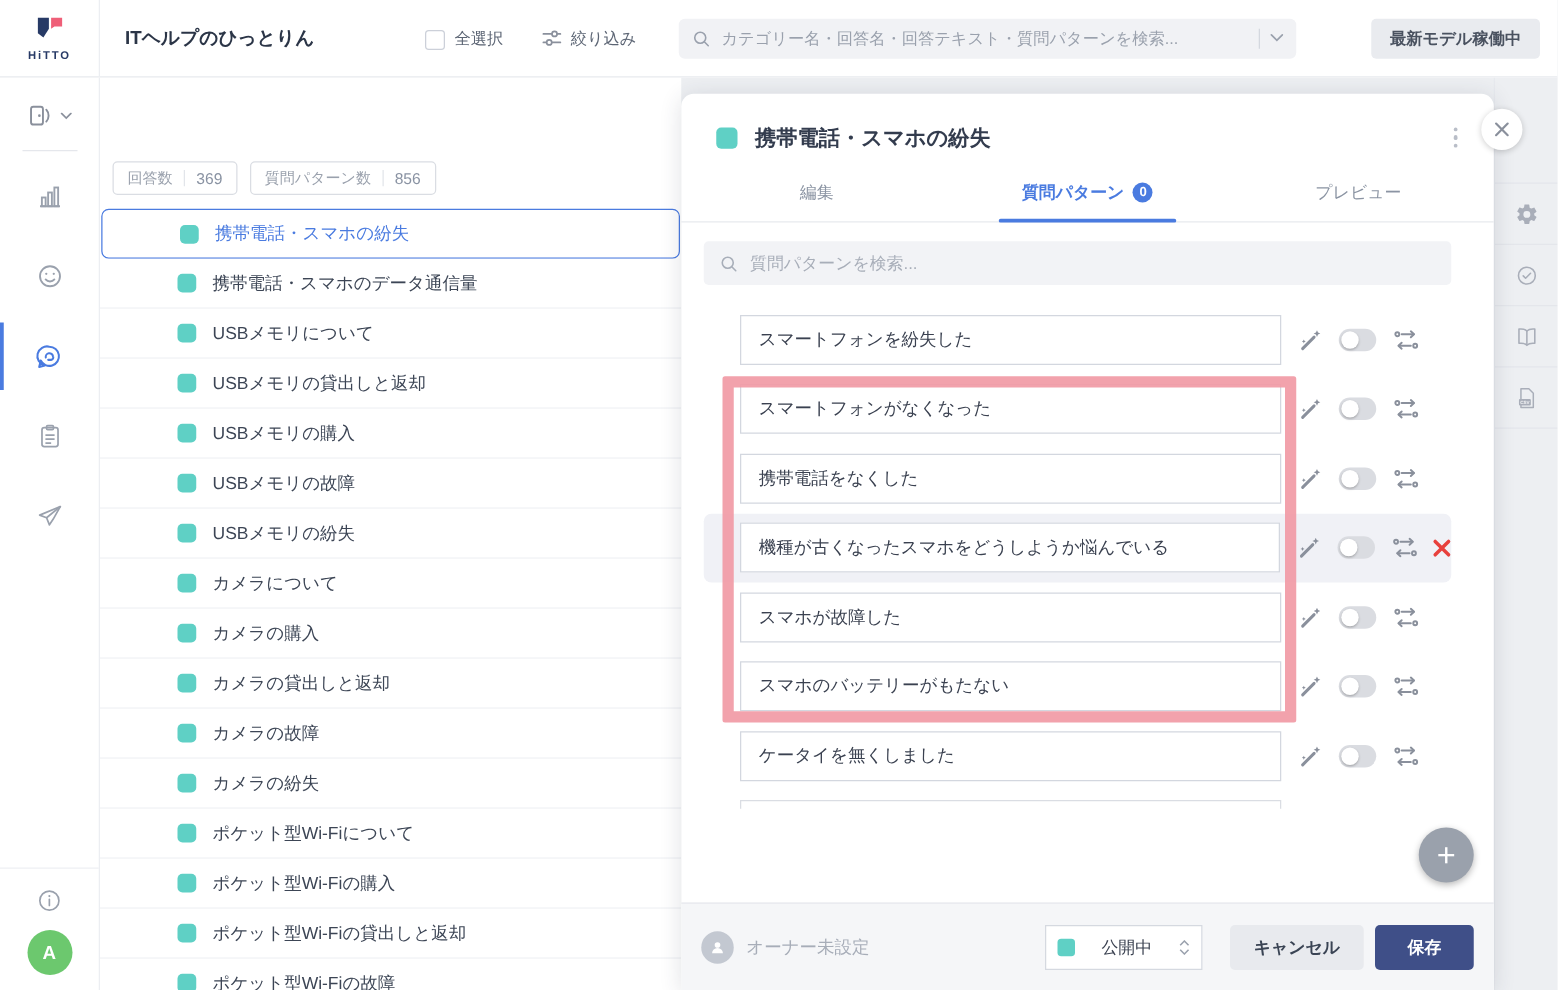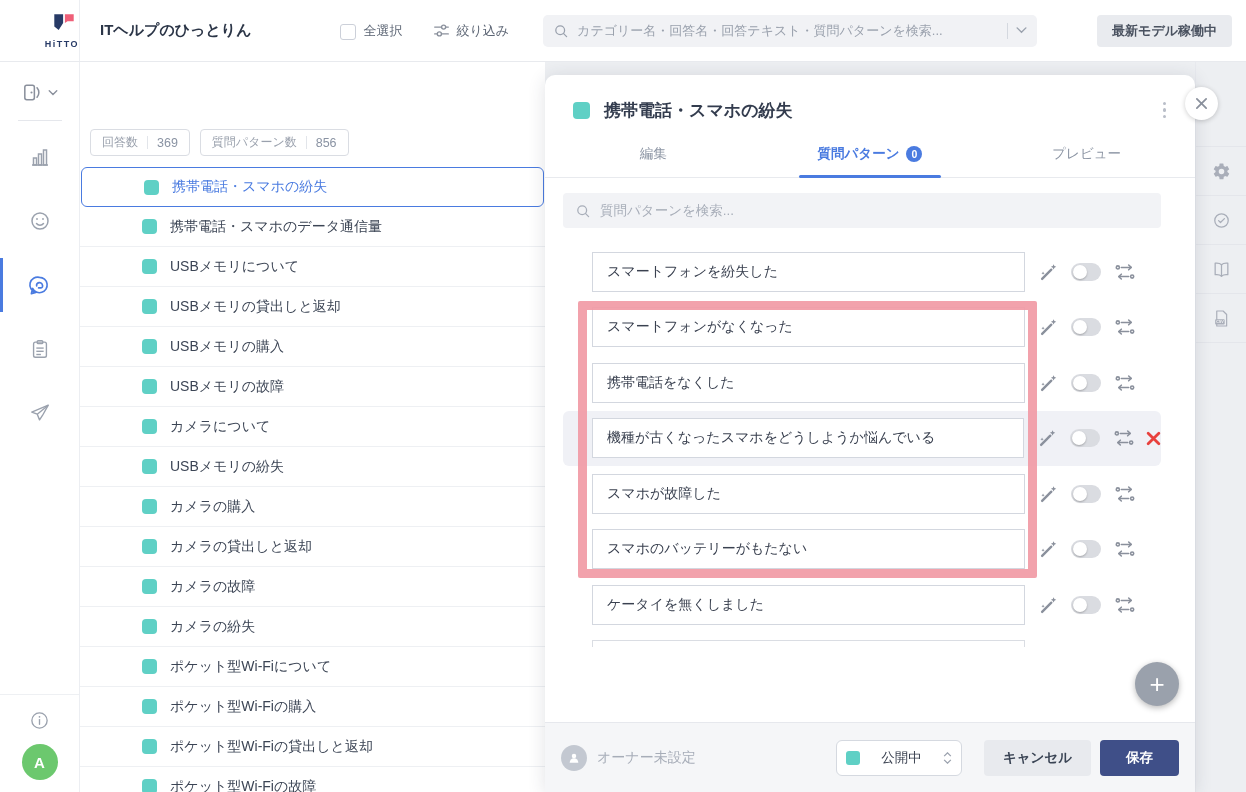--- a/index.html
+++ b/index.html
@@ -1,21 +1,21 @@
 <!DOCTYPE html>
 <html><head>
 <meta charset="utf-8">
 <style>
   *{box-sizing:border-box;margin:0;padding:0}
   html,body{width:1246px;height:792px;overflow:hidden}
   body{font-family:"Liberation Sans","DejaVu Sans",sans-serif;background:#fff;color:#3c4555;position:relative}
 
   
   .topbar{position:absolute;top:0;left:0;width:1246px;height:62px;background:#fff;border-bottom:1px solid #e8eaee;display:flex;align-items:center;z-index:30}
-  .logo-cell{width:80px;height:100%;border-right:1px solid #eceef2;display:flex;flex-direction:column;align-items:flex-end;justify-content:center;gap:5px}
+  .logo-cell{width:80px;height:100%;border-right:1px solid #eceef2;display:flex;flex-direction:column;align-items:center;justify-content:center;gap:5px}
   .logo-word{font-size:9px;font-weight:bold;letter-spacing:1.5px;color:#273a66}
   .bot-name{margin-left:20px;font-size:15px;font-weight:bold;color:#2b3547}
   .chk-group{margin-left:88px;display:flex;align-items:flex-end;gap:8px}
   .checkbox{width:16px;height:16px;border:1.5px solid #ccd0d9;border-radius:3px;background:#fff}
   .small-label{font-size:13px;color:#5c6574}
   .filter-group{margin-left:30px;display:flex;align-items:center;gap:7px}
   .top-search{margin-left:34px;width:494px;height:32px;background:#f1f2f5;border-radius:5px;display:flex;align-items:center;padding:0 10px;gap:8px;color:#9aa1ad}
   .top-search input{flex:1;border:none;background:transparent;outline:none;font-size:13px;color:#5c6574}
   .top-search input::placeholder{color:#9aa1ad}
   .vsep{width:1px;height:16px;background:#d4d8df}
@@ -74,21 +74,21 @@
   .icon-btn{color:#8a909c;margin-left:13px;display:flex;cursor:pointer}
   .toggle{width:30px;height:18px;border-radius:9px;background:#dadce1;position:relative;margin-left:11px;flex:none;cursor:pointer}
   .toggle::after{content:'';position:absolute;left:2px;top:2px;width:14px;height:14px;border-radius:50%;background:#fff;box-shadow:0 1px 2px rgba(0,0,0,.25)}
   .del-btn{color:#e8413d;margin-left:11px;display:flex;cursor:pointer}
 
   .fab{position:absolute;right:16px;bottom:86px;width:44px;height:44px;border-radius:50%;background:#9aa1ac;color:#fff;border:none;font-size:26px;line-height:1;display:flex;align-items:center;justify-content:center;box-shadow:0 2px 6px rgba(0,0,0,.28);cursor:pointer;z-index:4}
 
   .panel-footer{position:absolute;left:0;right:0;bottom:0;height:70px;background:#f5f6f8;border-top:1px solid #e6e8ed;display:flex;align-items:center;padding:6px 16px;z-index:5}
   .owner{display:flex;align-items:center;gap:10px;color:#a7adb8;font-size:14px;margin-right:auto}
   .owner-avatar{width:26px;height:26px;border-radius:50%;background:#c3c8d1;display:flex;align-items:center;justify-content:center}
-  .status-select{height:36px;min-width:126px;background:#fff;border:1px solid #d5d9e0;border-radius:6px;display:flex;align-items:center;gap:10px;padding:0 9px;cursor:pointer}
+  .status-select{height:36px;min-width:126px;background:#fff;border:1px solid #d5d9e0;border-radius:0;display:flex;align-items:center;gap:10px;padding:0 9px;cursor:pointer}
   .status-select .sq{width:14px;height:14px;border-radius:3px}
   .status-select .stxt{font-size:13.5px;color:#3a4150;flex:1;text-align:center}
   .spinner{display:flex;flex-direction:column;gap:2px;color:#9aa1ad}
   .btn{height:36px;border:none;border-radius:4px;font-size:13.5px;font-weight:bold;cursor:pointer;font-family:inherit}
   .btn-cancel{margin-left:22px;padding:0 19px;background:#e8eaee;color:#3a4454}
   .btn-save{margin-left:9px;padding:0 26px;background:#3f4f88;color:#fff}
 
   .close-fab{position:absolute;left:1185px;top:87px;width:33px;height:33px;border-radius:50%;background:#fff;box-shadow:0 1px 5px rgba(0,0,0,.2);border:none;display:flex;align-items:center;justify-content:center;color:#8a909c;cursor:pointer;z-index:40}
 
   .annotation{position:absolute;left:578px;top:301px;width:459px;height:277px;border:9px solid rgba(241,154,165,.92);border-radius:2px;pointer-events:none;z-index:35}
@@ -233,25 +233,25 @@
     <div class="cat-item">
         <span class="sq"></span>
         <span>USBメモリの購入</span>
       </div>
     <div class="cat-item">
         <span class="sq"></span>
         <span>USBメモリの故障</span>
       </div>
     <div class="cat-item">
         <span class="sq"></span>
+        <span>USBメモリの紛失</span>
+      </div>
+    <div class="cat-item">
+        <span class="sq"></span>
         <span>カメラについて</span>
-      </div>
-    <div class="cat-item">
-        <span class="sq"></span>
-        <span>USBメモリの紛失</span>
       </div>
     <div class="cat-item">
         <span class="sq"></span>
         <span>カメラの購入</span>
       </div>
     <div class="cat-item">
         <span class="sq"></span>
         <span>カメラの貸出しと返却</span>
       </div>
     <div class="cat-item">

